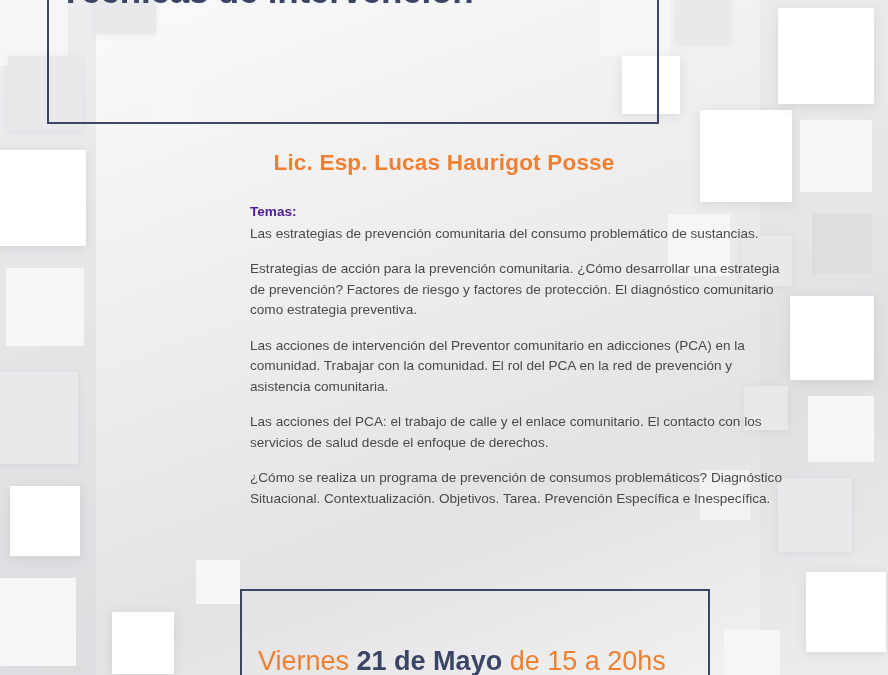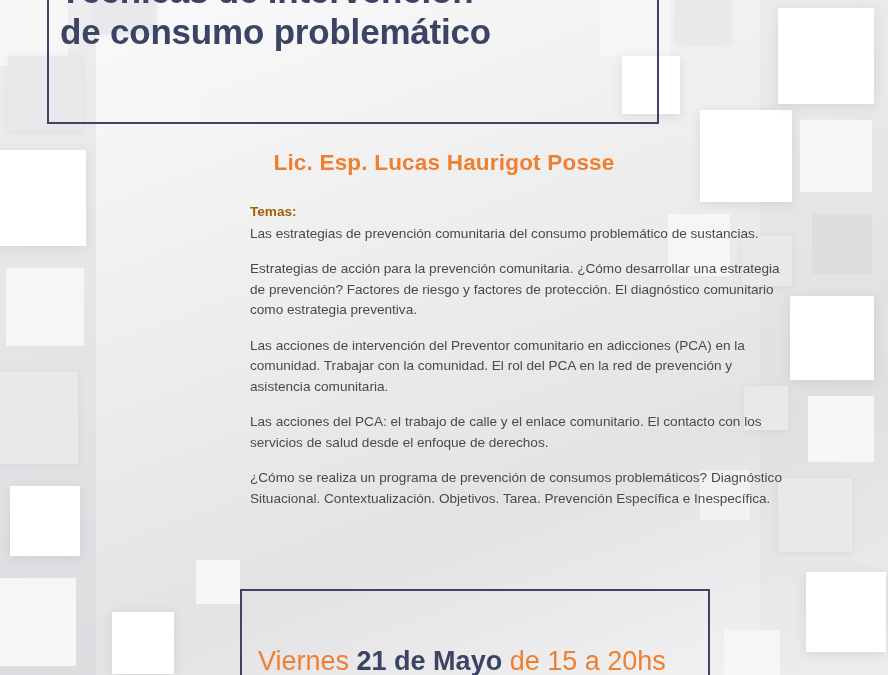--- a/index.html
+++ b/index.html
@@ -85,21 +85,21 @@
     position: absolute;
     left: 250px;
     top: 202px;
     width: 540px;
     color: #4a4a4a;
     font-size: 13.6px;
     line-height: 20.5px;
   }
   #topics .heading {
     font-weight: bold;
-    color: #a16207;
+    color: #4c1d95;
     margin-bottom: 1px;
     display: block;
   }
   #topics p {
     margin: 0 0 15px 0;
   }
 
   
   #dates-box {
     position: absolute;
@@ -161,21 +161,20 @@
   <div class="sq grey" style="left:744px;top:386px;width:44px;height:44px;"></div>
   <div class="sq faint" style="left:700px;top:470px;width:50px;height:50px;opacity:.7;"></div>
 </div>
 
 <div id="content">
 
   <div id="title-box"></div>
 
   <div id="title-text">
     <span class="line">Técnicas de intervención</span>
-    <span class="line">de consumo problemático</span>
   </div>
 
   <div id="speaker">Lic. Esp. Lucas Haurigot Posse</div>
 
   <div id="topics">
     <span class="heading">Temas:</span>
     <p> Las estrategias de prevención comunitaria del consumo problemático de sustancias.</p>
     <p> Estrategias de acción para la prevención comunitaria. ¿Cómo desarrollar una estrategia de prevención? Factores de riesgo y factores de protección. El diagnóstico comunitario como estrategia preventiva.</p>
     <p>Las acciones de intervención del Preventor comunitario en adicciones (PCA) en la comunidad. Trabajar con la comunidad. El rol del PCA en la red de prevención y asistencia comunitaria.</p>
     <p>Las acciones del PCA: el trabajo de calle y el enlace comunitario. El contacto con los servicios de salud desde el enfoque de derechos.</p>

